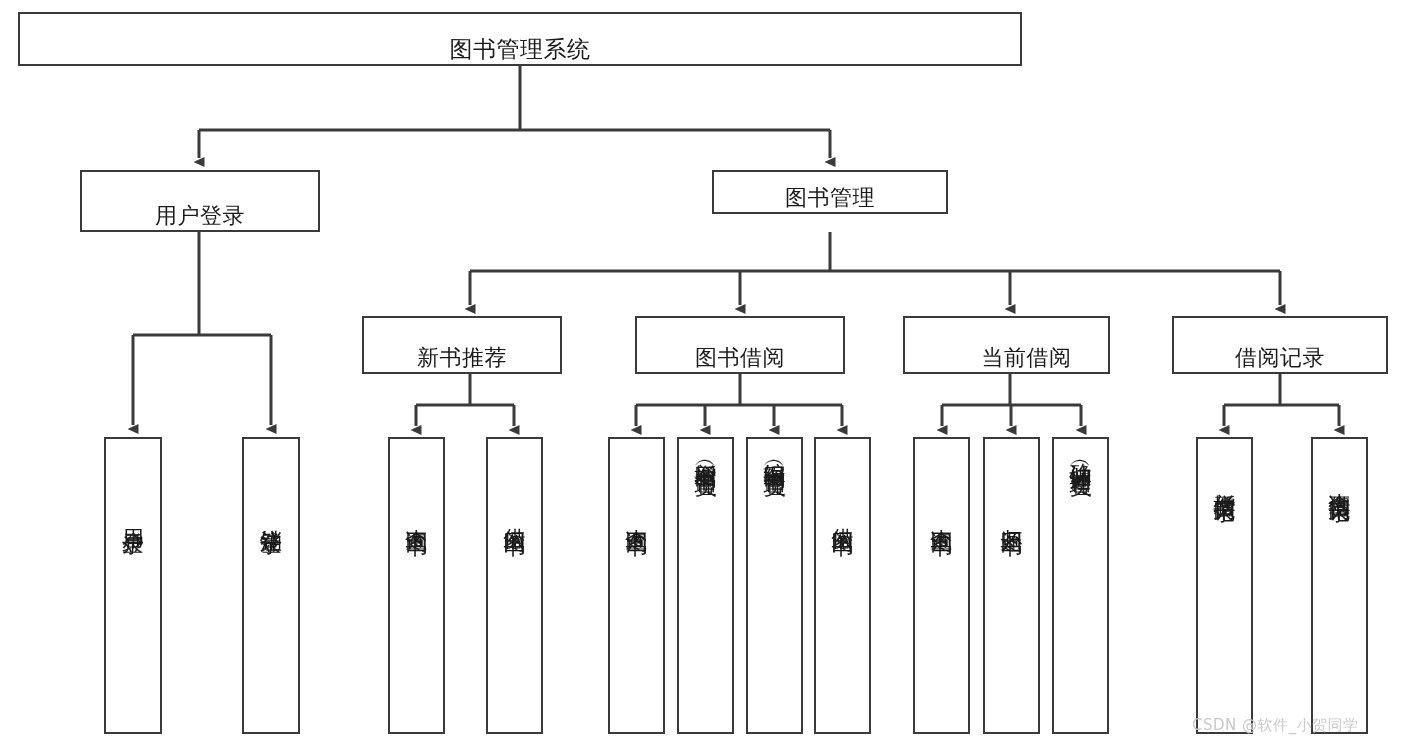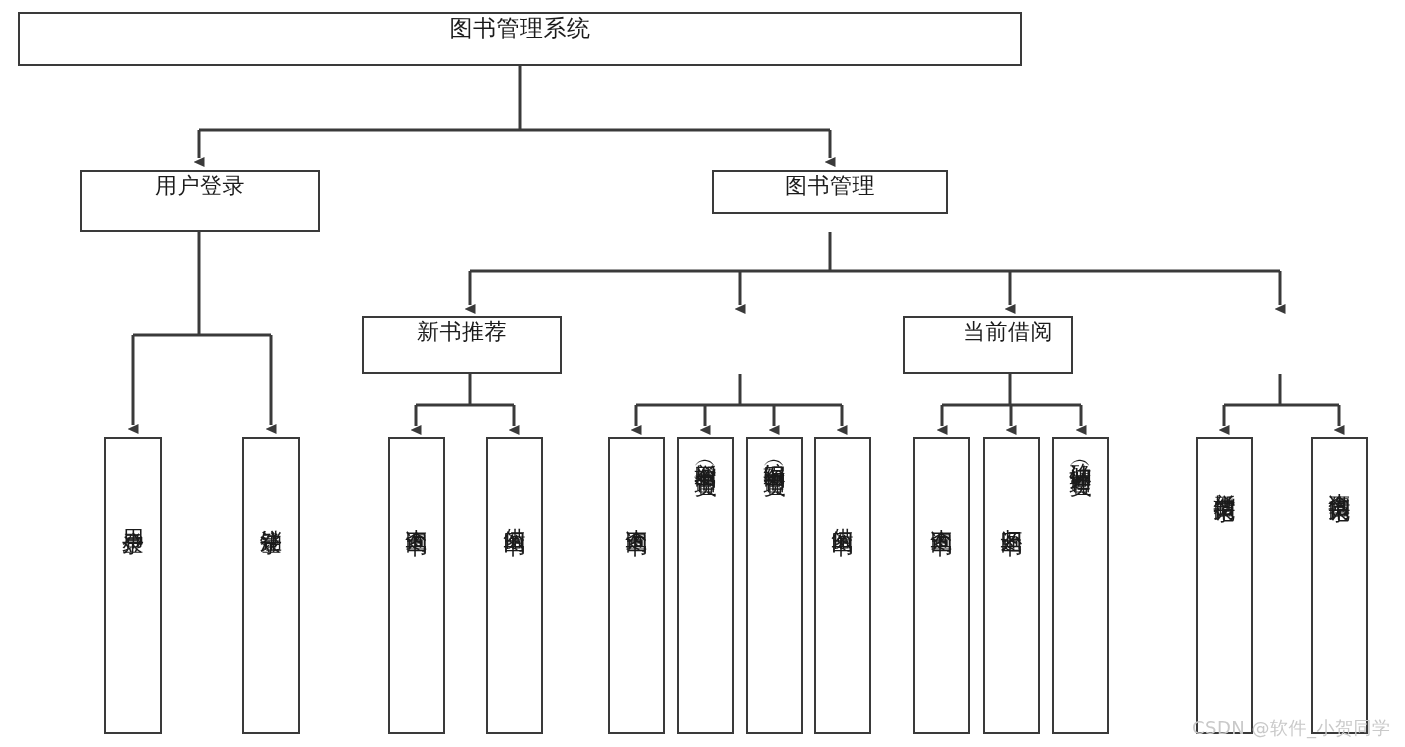--- a/index.html
+++ b/index.html
@@ -25,21 +25,21 @@
     width: 1405px;
     height: 747px;
     pointer-events: none;
   }
   .node {
     position: absolute;
     box-sizing: border-box;
     border: 2px solid #3a3a3a;
     background: #ffffff;
     display: flex;
-    align-items: flex-start;
+    align-items: flex-end;
     justify-content: center;
     color: #1b1b1b;
   }
   .node .label {
     display: block;
     text-align: center;
     line-height: 1.28;
     letter-spacing: 0.5px;
   }
   .node.horiz .label {
@@ -55,21 +55,21 @@
     text-orientation: upright;
     font-size: 22px;
     line-height: 1.08;
     letter-spacing: 2px;
     white-space: nowrap;
   }
   .node.root .label { font-size: 23px; }
   .watermark {
     position: absolute;
     color: #c9c9c9;
-    font-size: 18px;
+    font-size: 15px;
     white-space: nowrap;
     letter-spacing: 0.5px;
     user-select: none;
   }
 </style>
 </head>
 <body>
 
 <div id="canvas">
 
@@ -131,22 +131,28 @@
   <div class="node horiz" style="left:80px; top:170px; width:240px; height:62px;">
     <span class="label">用户登录</span>
   </div>
   <div class="node horiz" style="left:712px; top:170px; width:236px; height:44px;">
     <span class="label">图书管理</span>
   </div>
 
   <div class="node horiz" style="left:362px; top:316px; width:200px; height:58px;">
     <span class="label">新书推荐</span>
   </div>
-  <div class="node horiz" style="left:903px; top:316px; width:170px; height:58px;padding-left:40px;">
+  <div class="node horiz" style="left:635px; top:316px; width:210px; height:58px;">
+    <span class="label">图书借阅</span>
+  </div>
+  <div class="node horiz" style="left:903px; top:316px; width:207px; height:58px;padding-left:40px;">
     <span class="label">当前借阅</span>
+  </div>
+  <div class="node horiz" style="left:1172px; top:316px; width:216px; height:58px;">
+    <span class="label">借阅记录</span>
   </div>
 
   <div class="node vert" style="left:104px; top:437px; width:58px; height:297px; padding-top:72px;">
     <span class="label">用户登录</span>
   </div>
   <div class="node vert" style="left:242px; top:437px; width:58px; height:297px; padding-top:72px;">
     <span class="label">注销登录</span>
   </div>
 
   <div class="node vert" style="left:388px; top:437px; width:57px; height:297px; padding-top:72px;">

